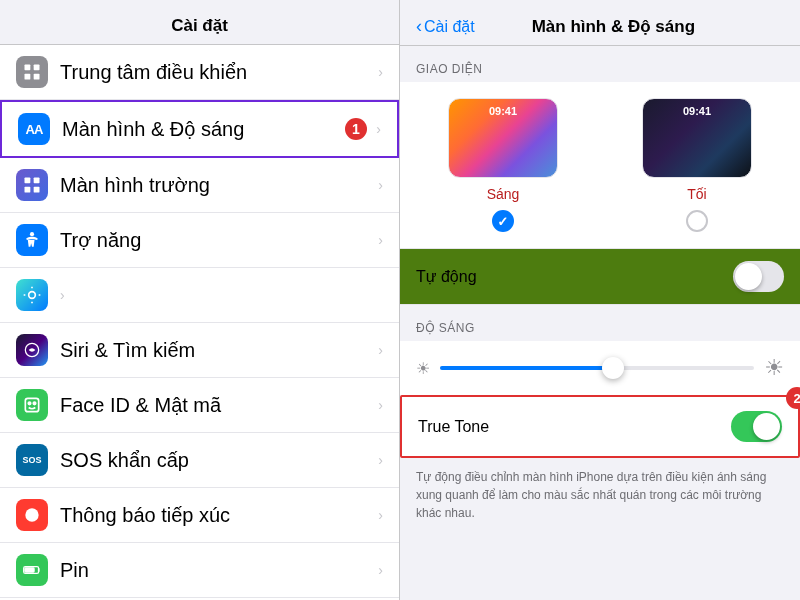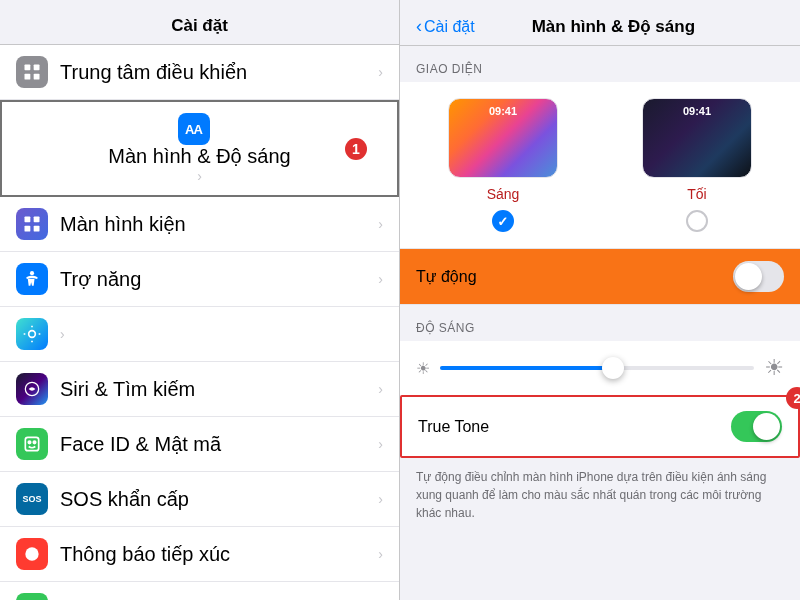--- a/index.html
+++ b/index.html
@@ -230,21 +230,21 @@
       color: #fff;
       font-size: 13px;
       font-weight: 700;
     }
 
     
     .setting-row {
       display: flex;
       align-items: center;
       padding: 12px 16px;
-      background: #f97316;
+      background: #4d7c0f;
       border-bottom: 1px solid #e5e5ea;
       justify-content: space-between;
     }
 
     .setting-row-label {
       flex: 1;
       font-size: 16px;
       color: #000;
     }
 
@@ -393,37 +393,37 @@
             <rect x="3" y="3" width="7" height="7" rx="1"></rect>
             <rect x="14" y="3" width="7" height="7" rx="1"></rect>
             <rect x="3" y="14" width="7" height="7" rx="1"></rect>
             <rect x="14" y="14" width="7" height="7" rx="1"></rect>
           </svg>
       </div>
       <span class="item-label">Trung tâm điều khiển</span>
       <span class="chevron">›</span>
     </div>
 
-    <div class="settings-item highlighted" style="border:2px solid #737373;flex-direction:column;">
+    <div class="settings-item highlighted" style="border:2px solid #6d28d9;">
       <div class="icon-box ic-blue" style="font-size:13px;font-weight:700;letter-spacing:-1px;">AA</div>
       <span class="item-label">Màn hình &amp; Độ sáng</span>
       <span class="chevron">›</span>
       <div class="badge-1">1</div>
     </div>
 
     <div class="settings-item">
       <div class="icon-box" style="background:linear-gradient(135deg,#6a5acd,#4169e1);">
         <svg class="icon-svg" viewBox="0 0 24 24" fill="white">
             <rect x="3" y="3" width="7" height="7" rx="1"></rect>
             <rect x="14" y="3" width="7" height="7" rx="1"></rect>
             <rect x="3" y="14" width="7" height="7" rx="1"></rect>
             <rect x="14" y="14" width="7" height="7" rx="1"></rect>
           </svg>
       </div>
-      <span class="item-label">Màn hình kiện</span>
+      <span class="item-label">Màn hình trường</span>
       <span class="chevron">›</span>
     </div>
 
     <div class="settings-item">
       <div class="icon-box ic-blue">
         <svg class="icon-svg" viewBox="0 0 24 24" fill="white">
             <circle cx="12" cy="5" r="2.5"></circle>
             <path d="M12 8c-4 0-7 1.5-7 3l2 1c0 0 0.5-1 5-1s5 1 5 1l2-1c0-1.5-3-3-7-3z" fill="white"></path>
             <path d="M7 12l1 8h2l1-4 1 4h2l1-8" fill="white"></path>
           </svg>

